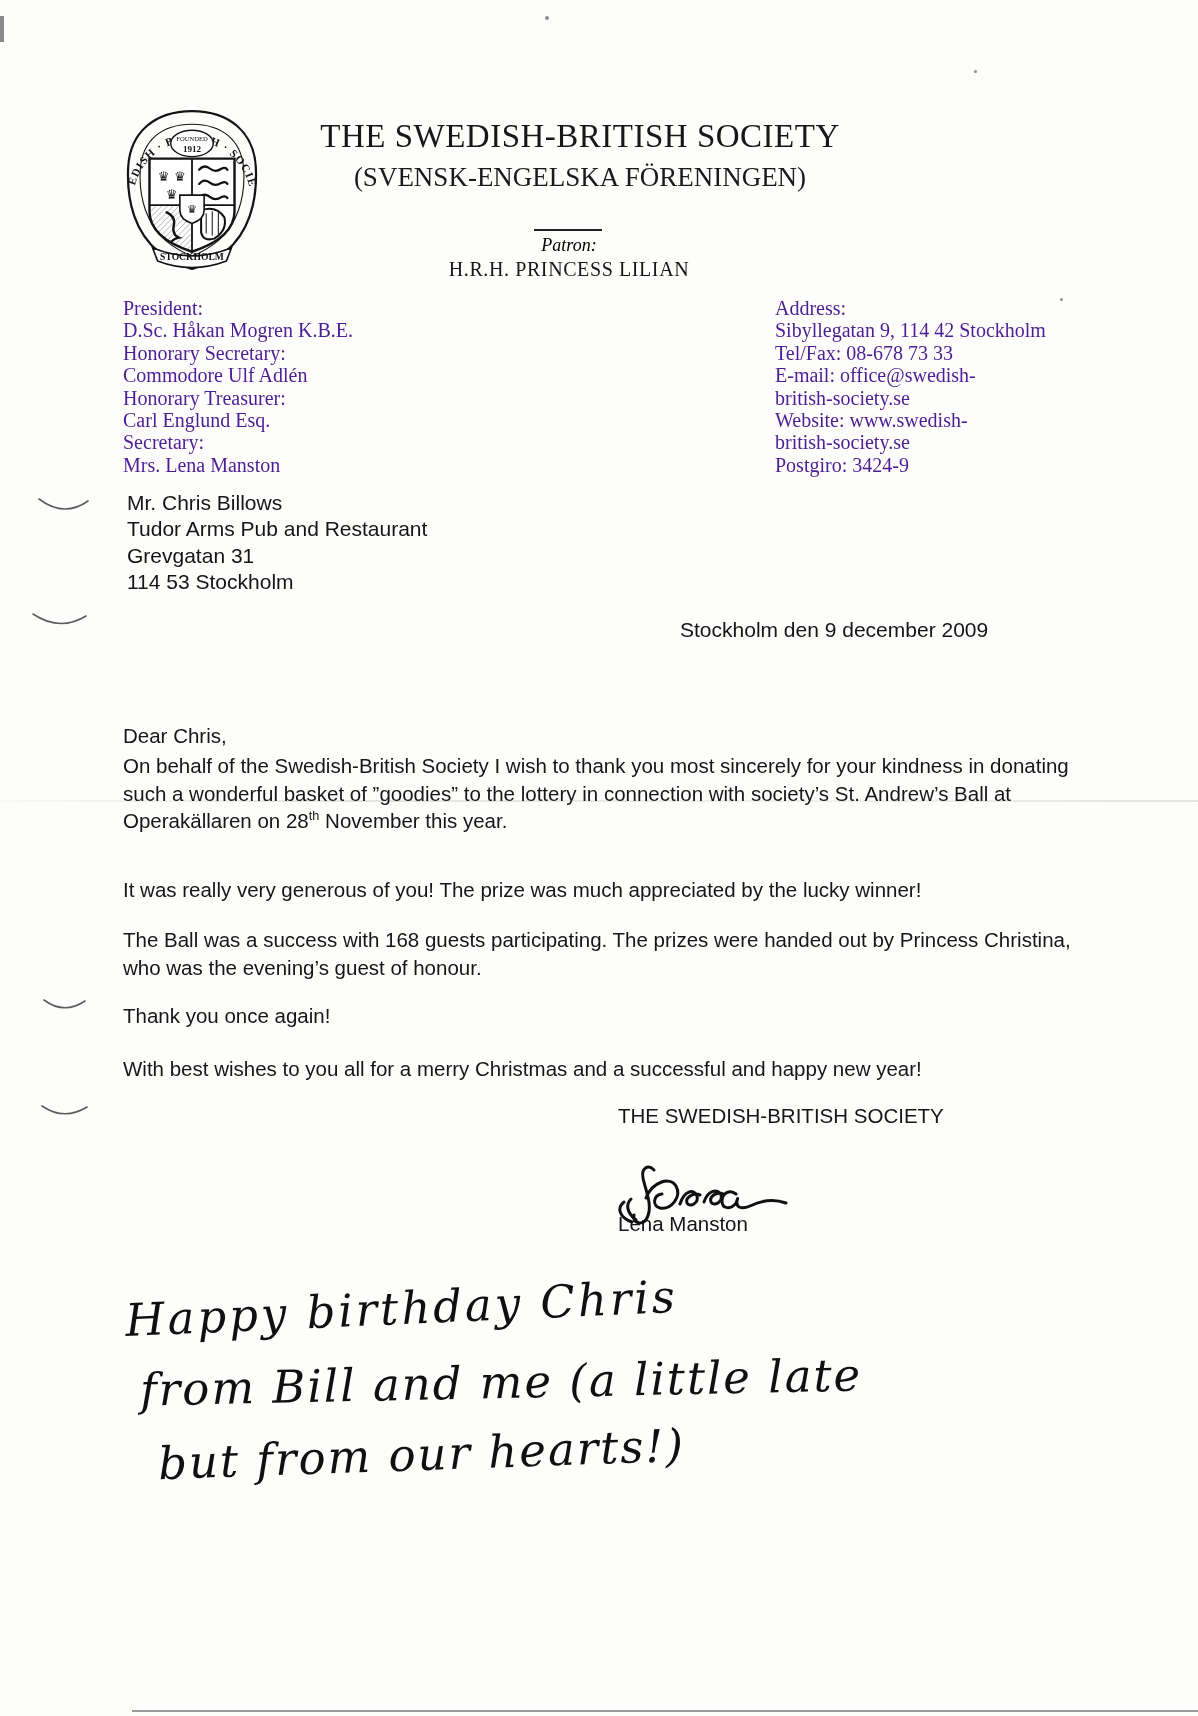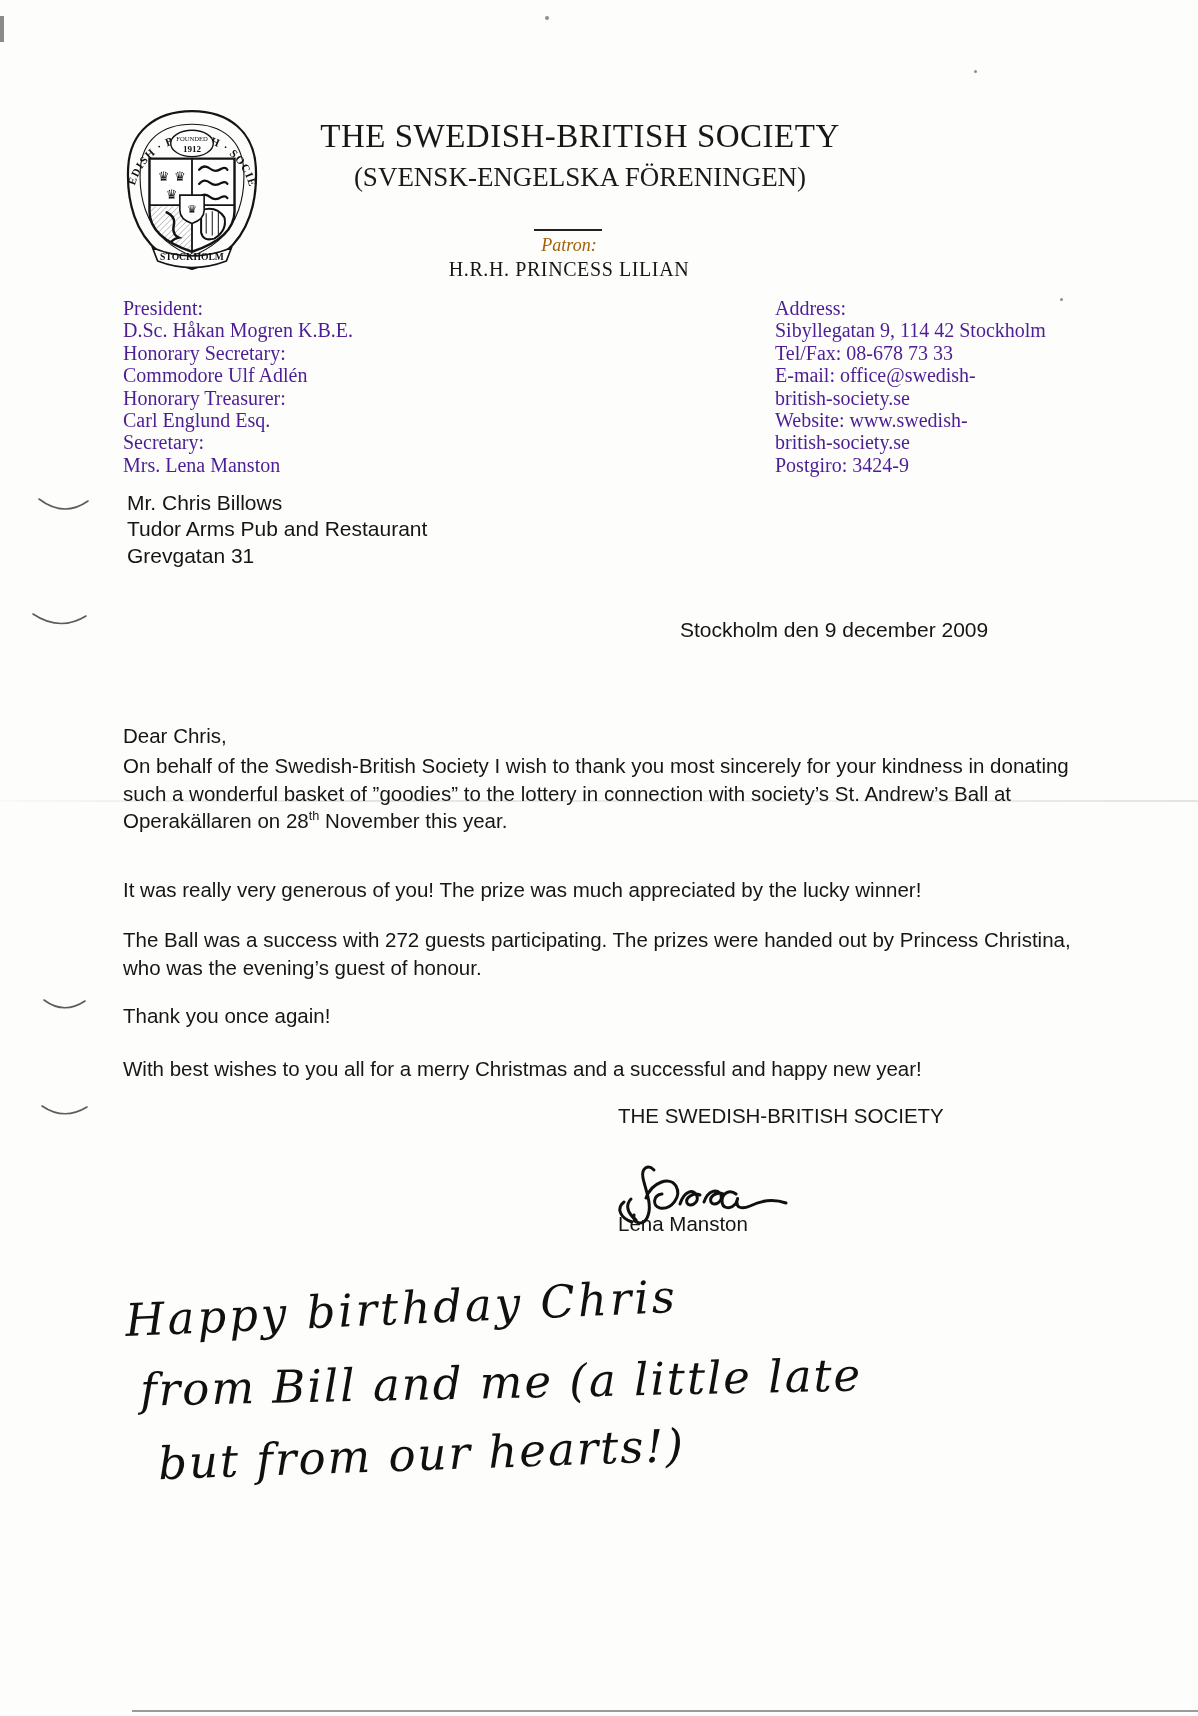--- a/index.html
+++ b/index.html
@@ -21,21 +21,21 @@
   }
   .org-subtitle{
     left:250px;top:162px;width:660px;text-align:center;
     font-family:"Liberation Serif", serif;
     font-size:27px;color:#1a1a1a;
   }
   .patron-rule{left:534px;top:229px;width:68px;height:2px;background:#222;}
   .patron-label{
     left:454px;top:235px;width:230px;text-align:center;
     font-family:"Liberation Serif", serif;font-style:italic;
-    font-size:18px;color:#a16207;
+    font-size:18px;color:#000000;
   }
   .patron-name{
     left:404px;top:258px;width:330px;text-align:center;
     font-family:"Liberation Serif", serif;
     font-size:20px;letter-spacing:0.6px;color:#171717;
   }
   
   .col{
     font-family:"Liberation Serif", serif;
     font-size:20px;line-height:22.4px;color:#4c1d95;
@@ -175,32 +175,33 @@
     <div>british-society.se</div>
     <div>Website: www.swedish-</div>
     <div>british-society.se</div>
     <div>Postgiro: 3424-9</div>
   </div>
 
   <div class="abs recipient">
     <div>Mr. Chris Billows</div>
     <div>Tudor Arms Pub and Restaurant</div>
     <div>Grevgatan 31</div>
+    <div>114 53 Stockholm</div>
   </div>
 
   <div class="abs dateline">Stockholm den 9 december 2009</div>
 
   <div class="abs body-text salutation">Dear Chris,</div>
 
   <div class="abs body-text p1">
     <span>On behalf of the Swedish-British Society I wish to thank you most sincerely for your kindness in donating such a wonderful basket of ”goodies” to the lottery in connection with society’s St. Andrew’s Ball at Operakällaren on 28</span><span class="sup">th</span><span> November this year.</span>
   </div>
 
   <div class="abs body-text p2">It was really very generous of you! The prize was much appreciated by the lucky winner!</div>
-  <div class="abs body-text p3">The Ball was a success with 272 guests participating. The prizes were handed out by Princess Christina, who was the evening’s guest of honour.</div>
+  <div class="abs body-text p3">The Ball was a success with 168 guests participating. The prizes were handed out by Princess Christina, who was the evening’s guest of honour.</div>
   <div class="abs body-text p5">With best wishes  to you all for a merry Christmas and a successful and happy new year!</div>
   <div class="abs body-text p4">Thank you once again!</div>
 
   <div class="abs closing">
     <div>THE SWEDISH-BRITISH SOCIETY</div>
   </div>
 
   <div class="abs signature-svg">
     <svg width="190" height="72" viewBox="0 0 190 72" aria-label="Lena">
       <g fill="none" stroke="#101010" stroke-width="3" stroke-linecap="round" stroke-linejoin="round">

